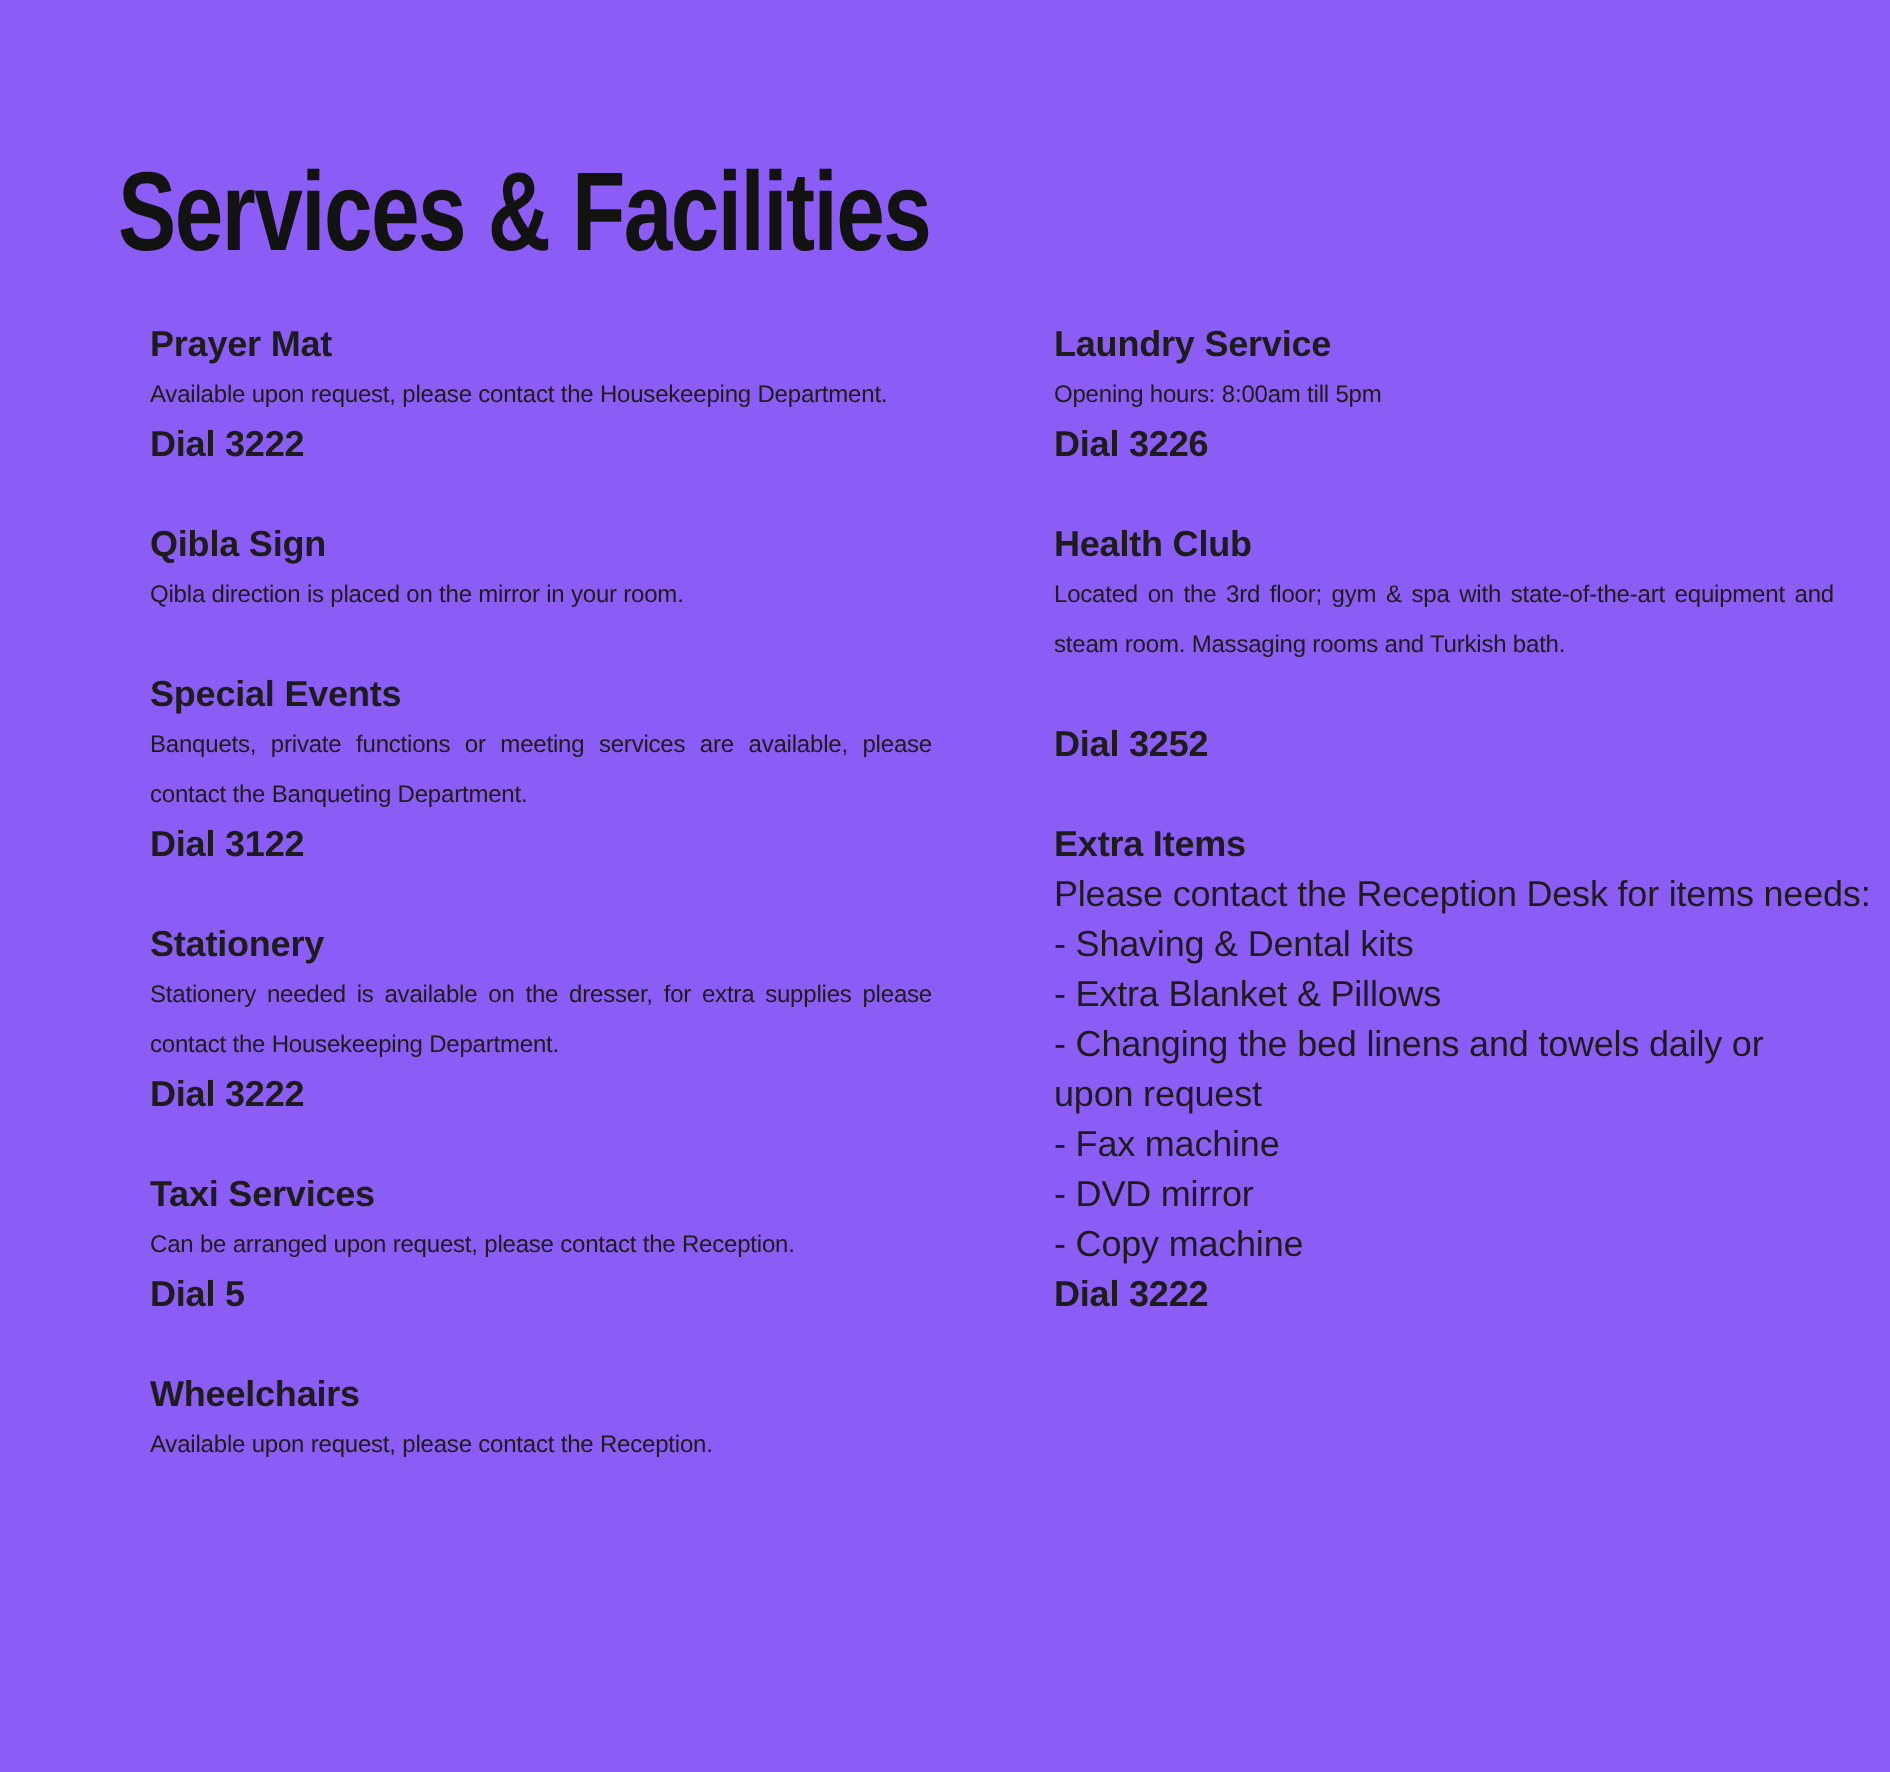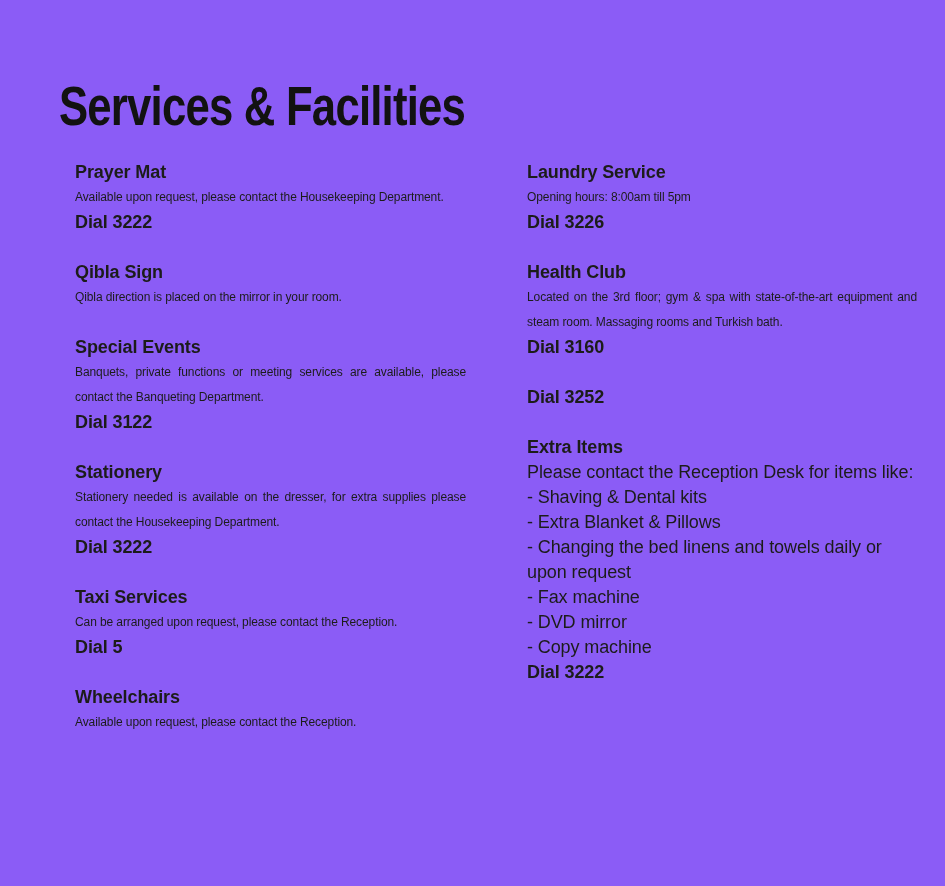--- a/index.html
+++ b/index.html
@@ -124,30 +124,29 @@
 
       <section class="svc">
         <h2>Laundry Service</h2>
         <p class="body">Opening hours: 8:00am till 5pm</p>
         <p class="dial">Dial 3226</p>
       </section>
 
       <section class="svc">
         <h2>Health Club</h2>
         <p class="body">Located on the 3rd floor; gym &amp; spa with state-of-the-art equipment and steam room. Massaging rooms and Turkish bath.</p>
-        <p class="dial">Dial 3160</p>
       </section>
 
       <section class="svc">
         <p class="dial">Dial 3252</p>
       </section>
 
       <section class="svc">
         <h2>Extra Items</h2>
-        <p class="line intro-nowrap">Please contact the Reception Desk  for items like:</p>
+        <p class="line intro-nowrap">Please contact the Reception Desk  for items needs:</p>
         <p class="line">- Shaving &amp; Dental kits</p>
         <p class="line">- Extra Blanket &amp; Pillows</p>
         <p class="line">- Changing the bed linens and towels daily or upon request</p>
         <p class="line">- Fax machine</p>
         <p class="line">- DVD mirror</p>
         <p class="line">- Copy machine</p>
         <p class="dial">Dial 3222</p>
       </section>
 
     </div>

